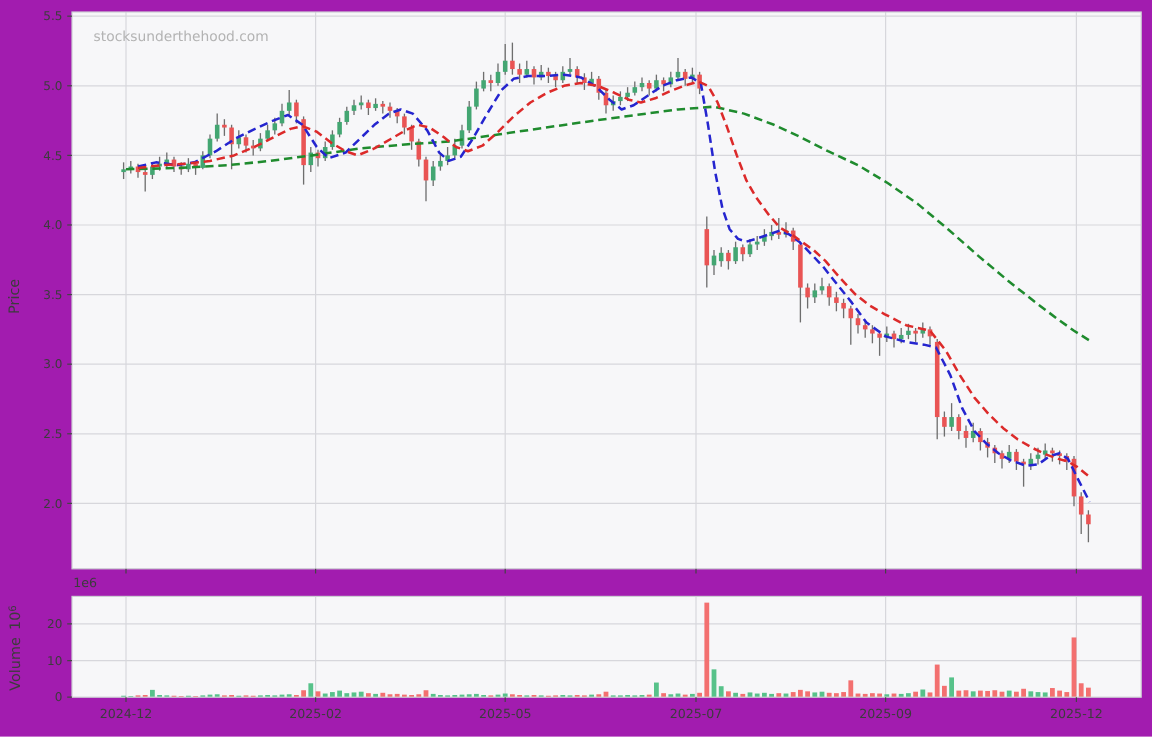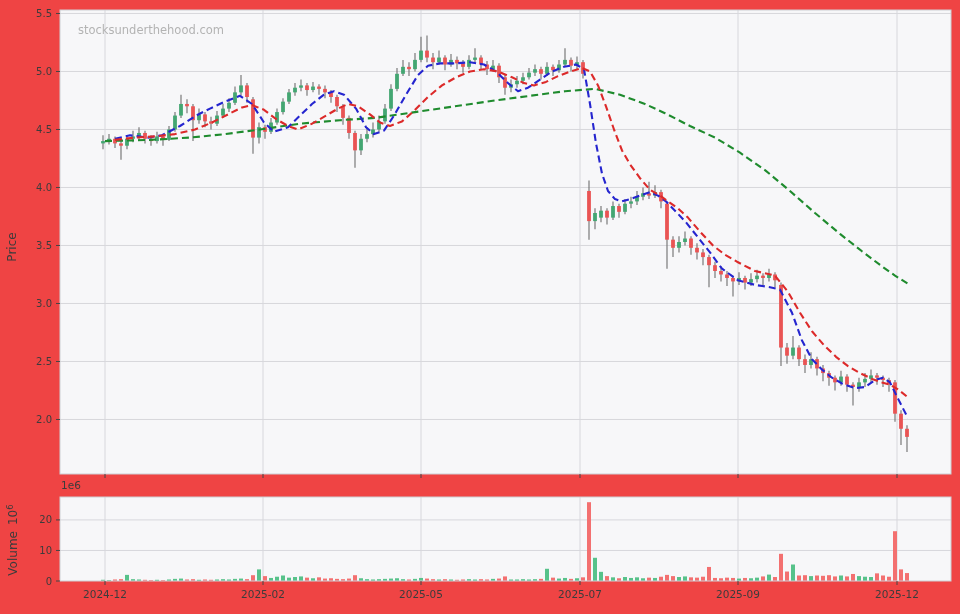--- a/index.html
+++ b/index.html
@@ -1,17 +1,17 @@
 <!DOCTYPE html>
 <html><head>
 <meta charset="utf-8">
 <style>
   html,body{margin:0;padding:0;background:#ffffff;}
   body{font-family:"DejaVu Sans","Liberation Sans",sans-serif;}
-  .figure{position:relative;width:960px;height:614px;background:#ef4444;overflow:hidden;text-align:center;}
+  .figure{position:relative;width:960px;height:614px;background:#a21caf;overflow:hidden;text-align:center;}
   svg text{user-select:none;}
 </style>
 </head>
 <body>
 
 <div class="figure">
   <svg id="chart" width="960" height="614" viewBox="0 0 960 614">
     <g id="bg-layer">
         <rect x="60" y="10" width="891" height="464" fill="#f7f7f9"></rect>
         <rect x="60" y="497" width="891" height="84" fill="#f7f7f9"></rect>

